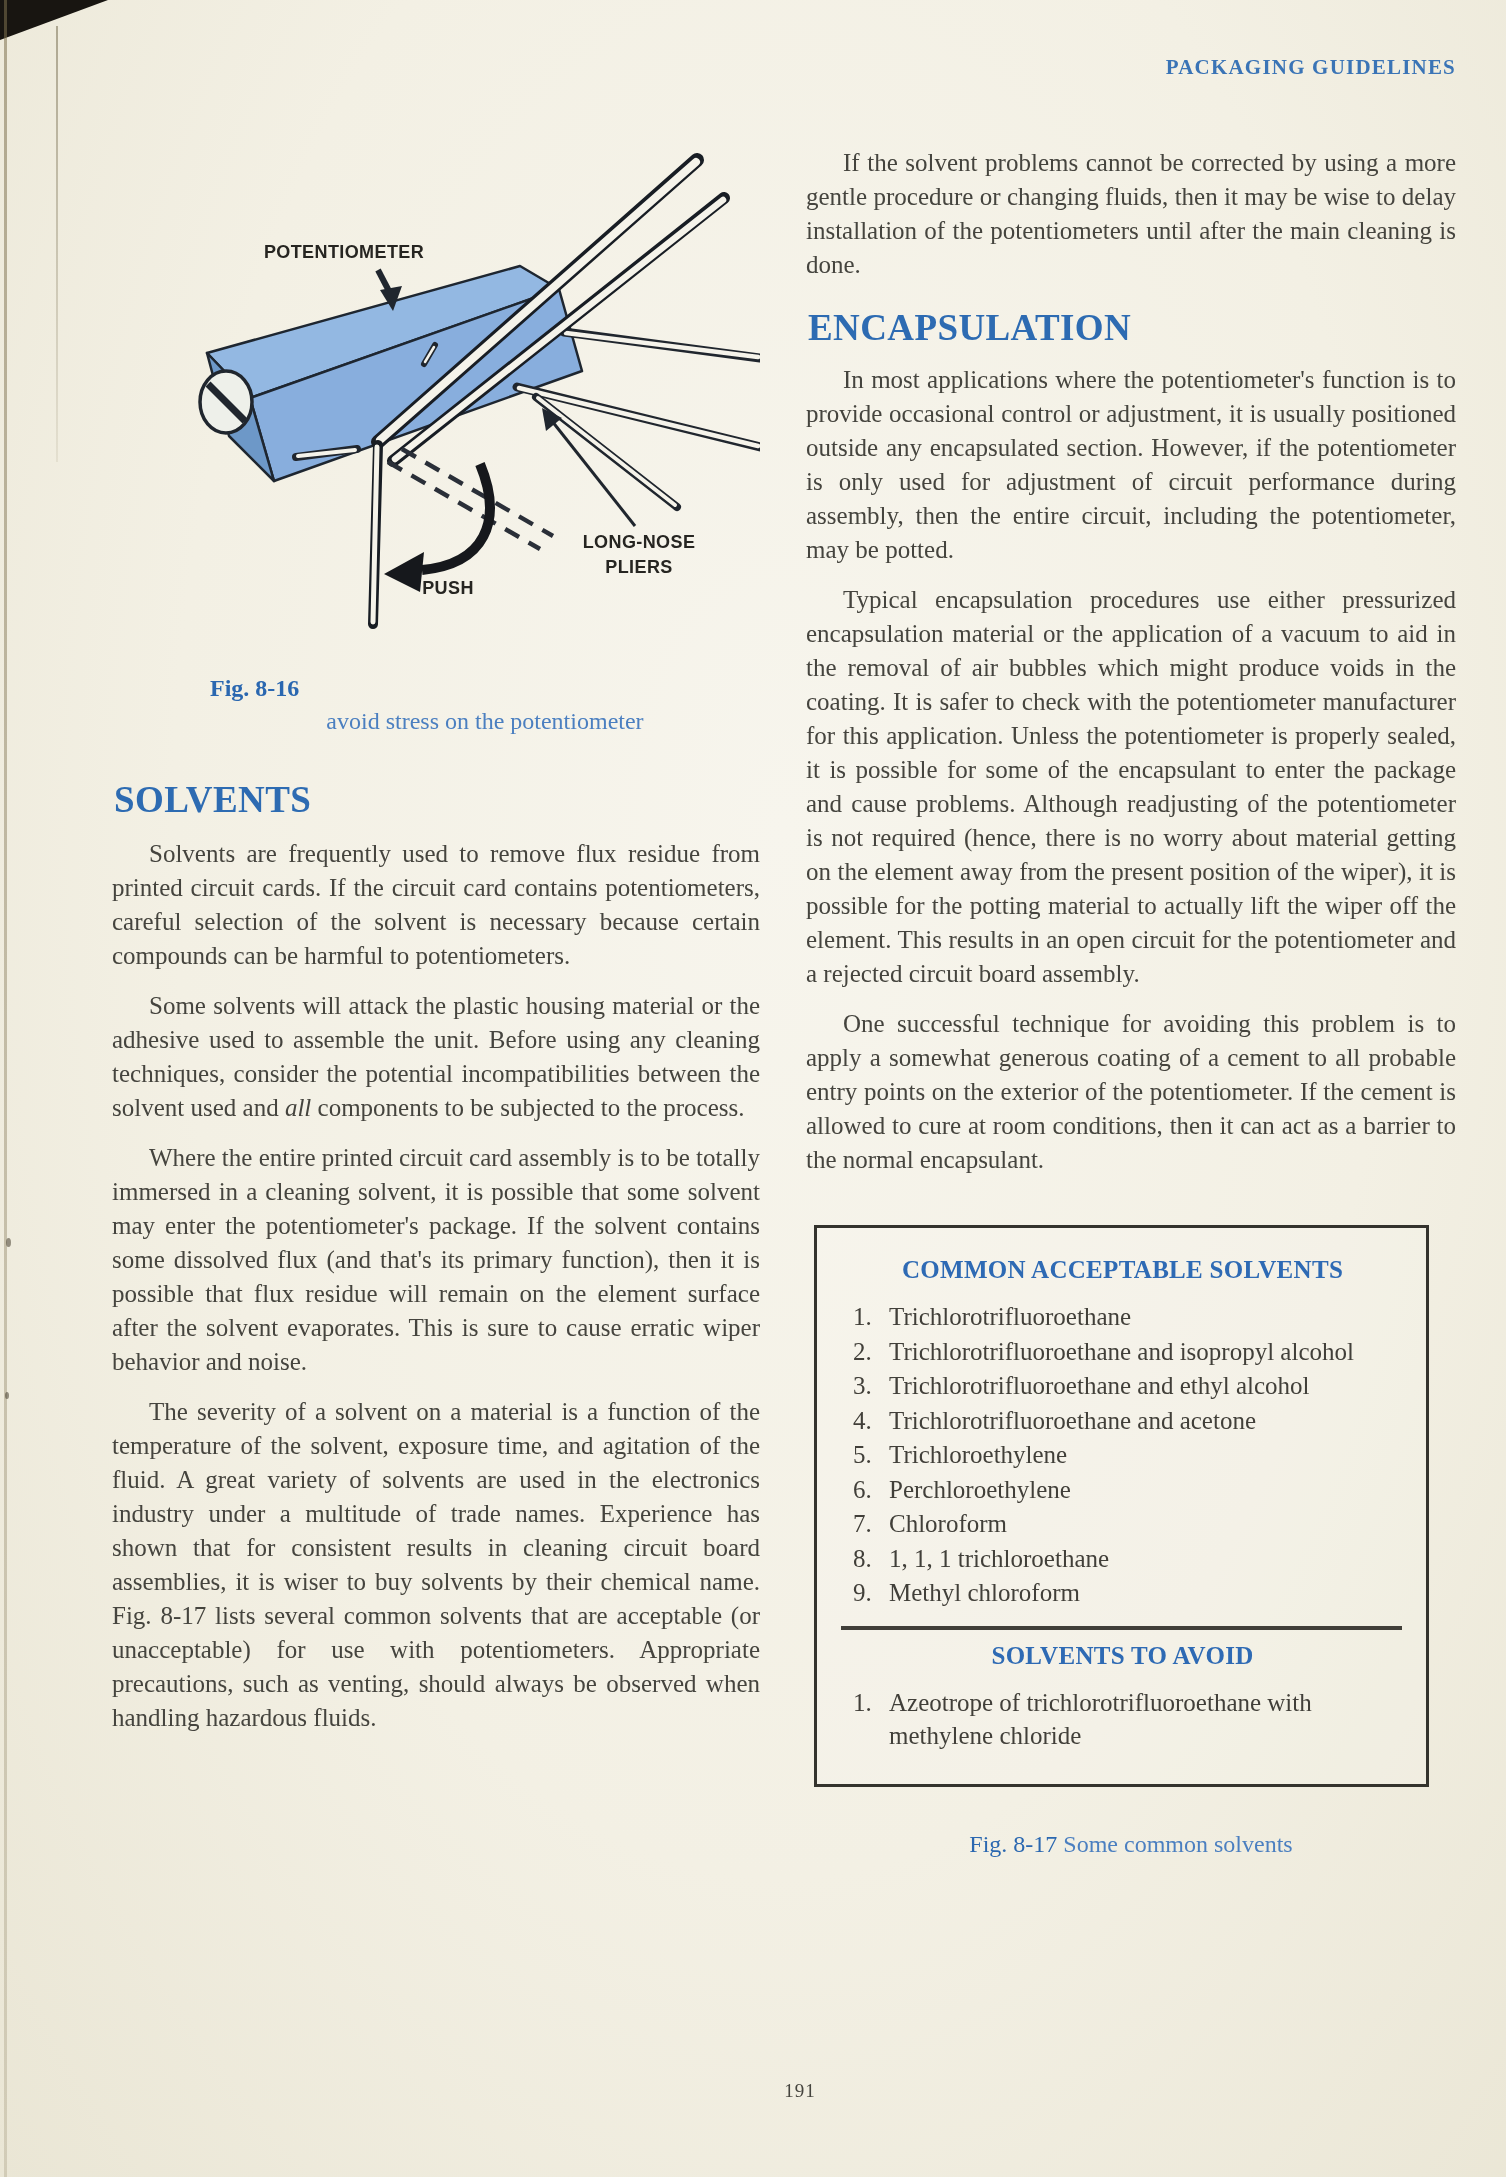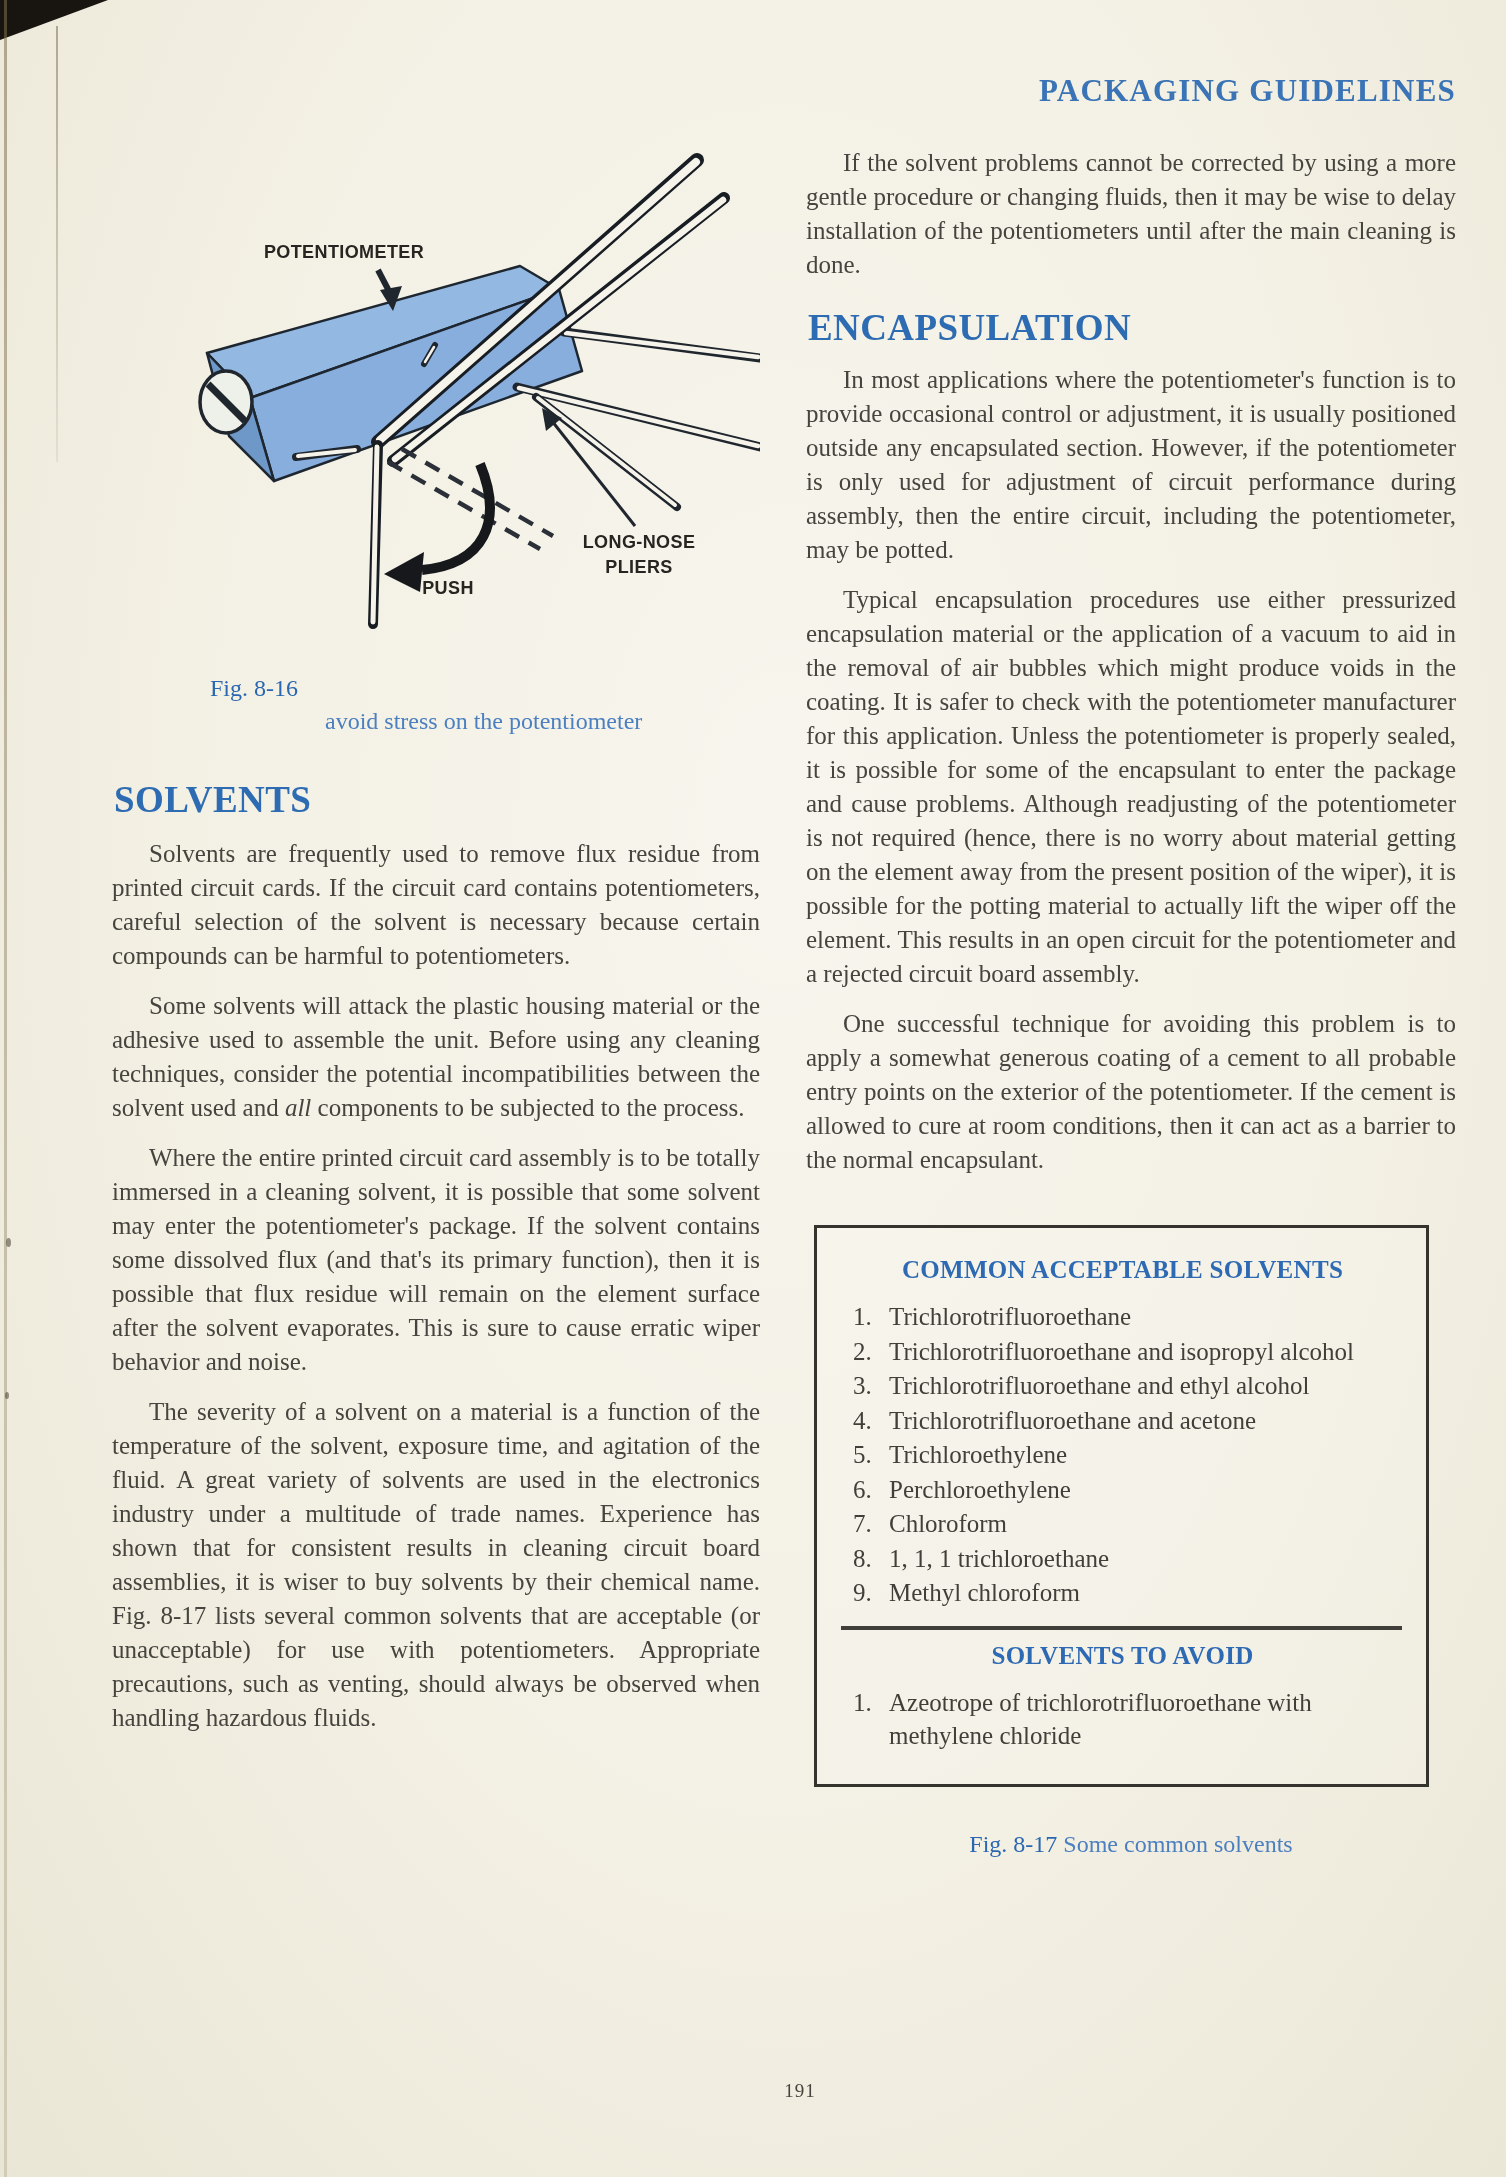--- a/index.html
+++ b/index.html
@@ -12,42 +12,42 @@
   .corner-mark{position:absolute;top:0;left:0;width:108px;height:40px;
     background:#181511;clip-path:polygon(0 0,100% 0,0 100%);}
   .edge-line-main{position:absolute;top:0;left:4px;width:3px;height:100%;
     background:linear-gradient(to bottom,rgba(125,112,78,.55),rgba(125,112,78,.22));}
   .edge-line-short{position:absolute;top:26px;left:56px;width:2px;height:436px;
     background:linear-gradient(to bottom,rgba(110,100,70,.5),rgba(140,128,95,.12));}
   .speck{position:absolute;background:rgba(70,62,45,.55);border-radius:50%;}
   .speck.s1{left:6px;top:1238px;width:5px;height:9px;}
   .speck.s2{left:5px;top:1392px;width:4px;height:7px;}
 
-  .running-head{position:absolute;top:73px;left:806px;width:650px;
-    text-align:right;font-size:31px;font-weight:700;letter-spacing:1.2px;color:#3a74b6;}
+  .running-head{position:absolute;top:55px;left:806px;width:650px;
+    text-align:right;font-size:21px;font-weight:700;letter-spacing:1.2px;color:#3a74b6;}
 
   .col-left{position:absolute;left:112px;top:150px;width:648px;}
   .col-right{position:absolute;left:806px;top:146px;width:650px;}
 
   p.body{margin:0;text-align:justify;font-size:25px;line-height:34px;color:#45443e;}
   p.body.indent{text-indent:37px;}
   p.body i{font-style:italic;}
 
   h2.sect{margin:0;font-size:37px;font-weight:700;color:#2d6bb2;letter-spacing:.4px;}
   .col-left h2.sect{margin:40px 0 16px 2px;}
   .col-right h2.sect{margin:24px 0 14px 2px;}
   .col-left p.body + p.body, .col-right p.body + p.body{margin-top:16px;}
 
   
   .fig816{display:block;width:648px;height:500px;}
   .fig816 .label{font-family:"Liberation Sans",sans-serif;font-weight:bold;
     font-size:18px;letter-spacing:.4px;fill:#262521;}
   .fig-caption816{display:grid;grid-template-columns:max-content 1fr;column-gap:13px;
     padding-left:98px;margin-top:22px;font-size:24px;line-height:33px;}
-  .fig-caption816 .figlabel{grid-column:1;grid-row:1;font-weight:400;color:#2a67b0;}
+  .fig-caption816 .figlabel{grid-column:1;grid-row:1;font-weight:700;color:#2a67b0;}
   .fig-caption816 .capline1{grid-column:2;grid-row:1;color:#4b7fc0;}
   .fig-caption816 .capline2{grid-column:2;grid-row:2;color:#4b7fc0;padding-left:14px;}
 
   
   .solvent-box{margin:48px 0 0 8px;width:567px;border:3px solid #34332d;
     padding:16px 20px 30px 22px;background:rgba(255,255,255,.12);}
   .box-title{text-align:center;font-size:25px;font-weight:700;color:#2e6ab4;
     letter-spacing:.3px;margin:12px 0 16px;}
   .box-item{display:grid;grid-template-columns:50px 1fr;font-size:25px;
     line-height:33.5px;color:#413f39;margin-bottom:1px;}

